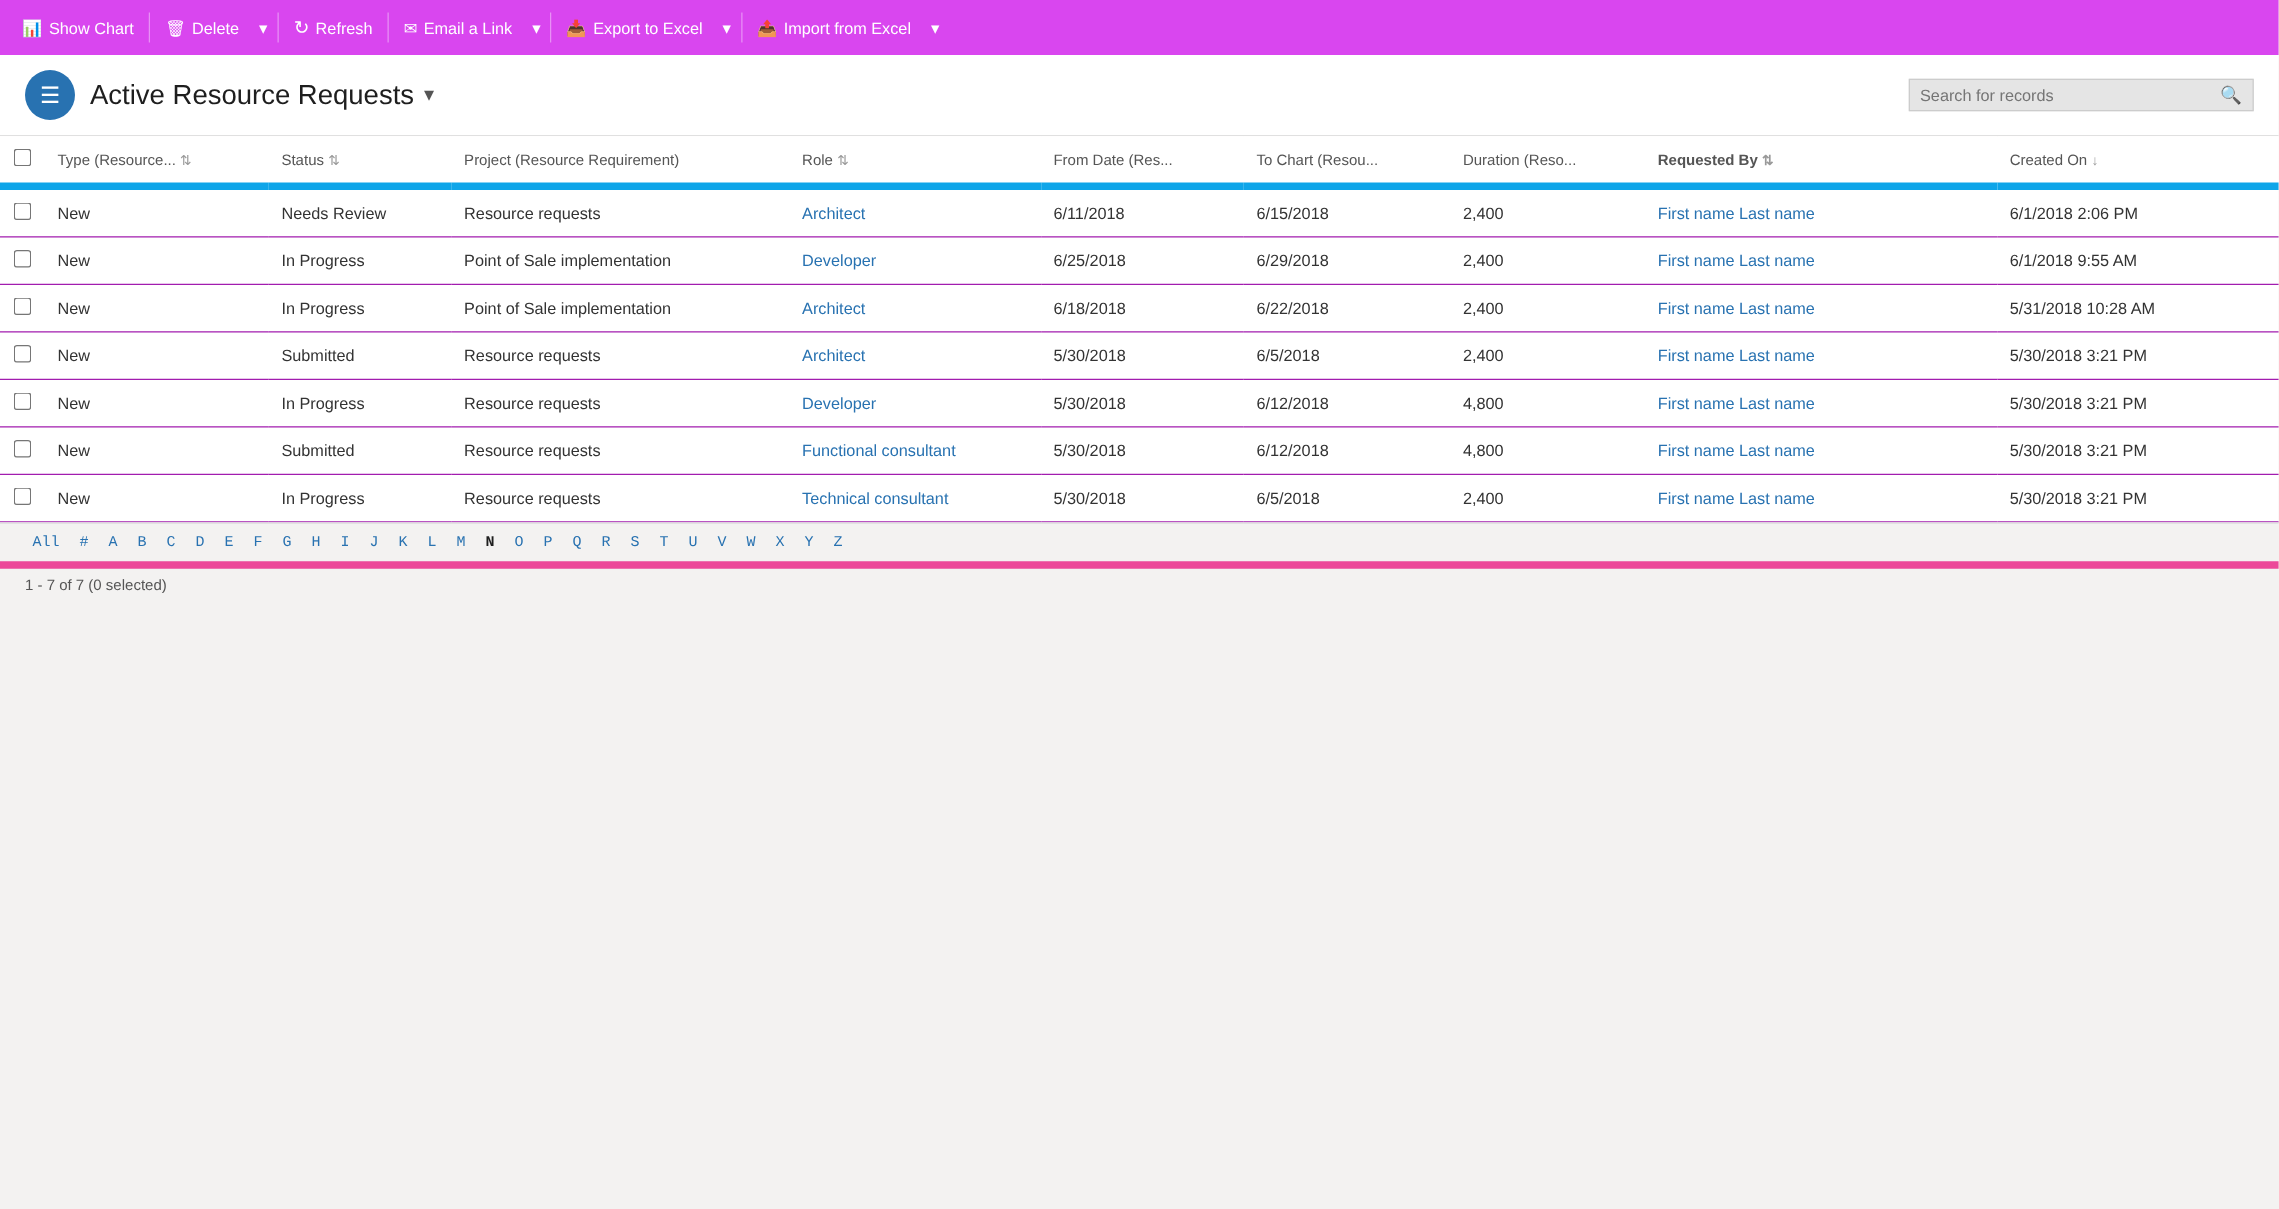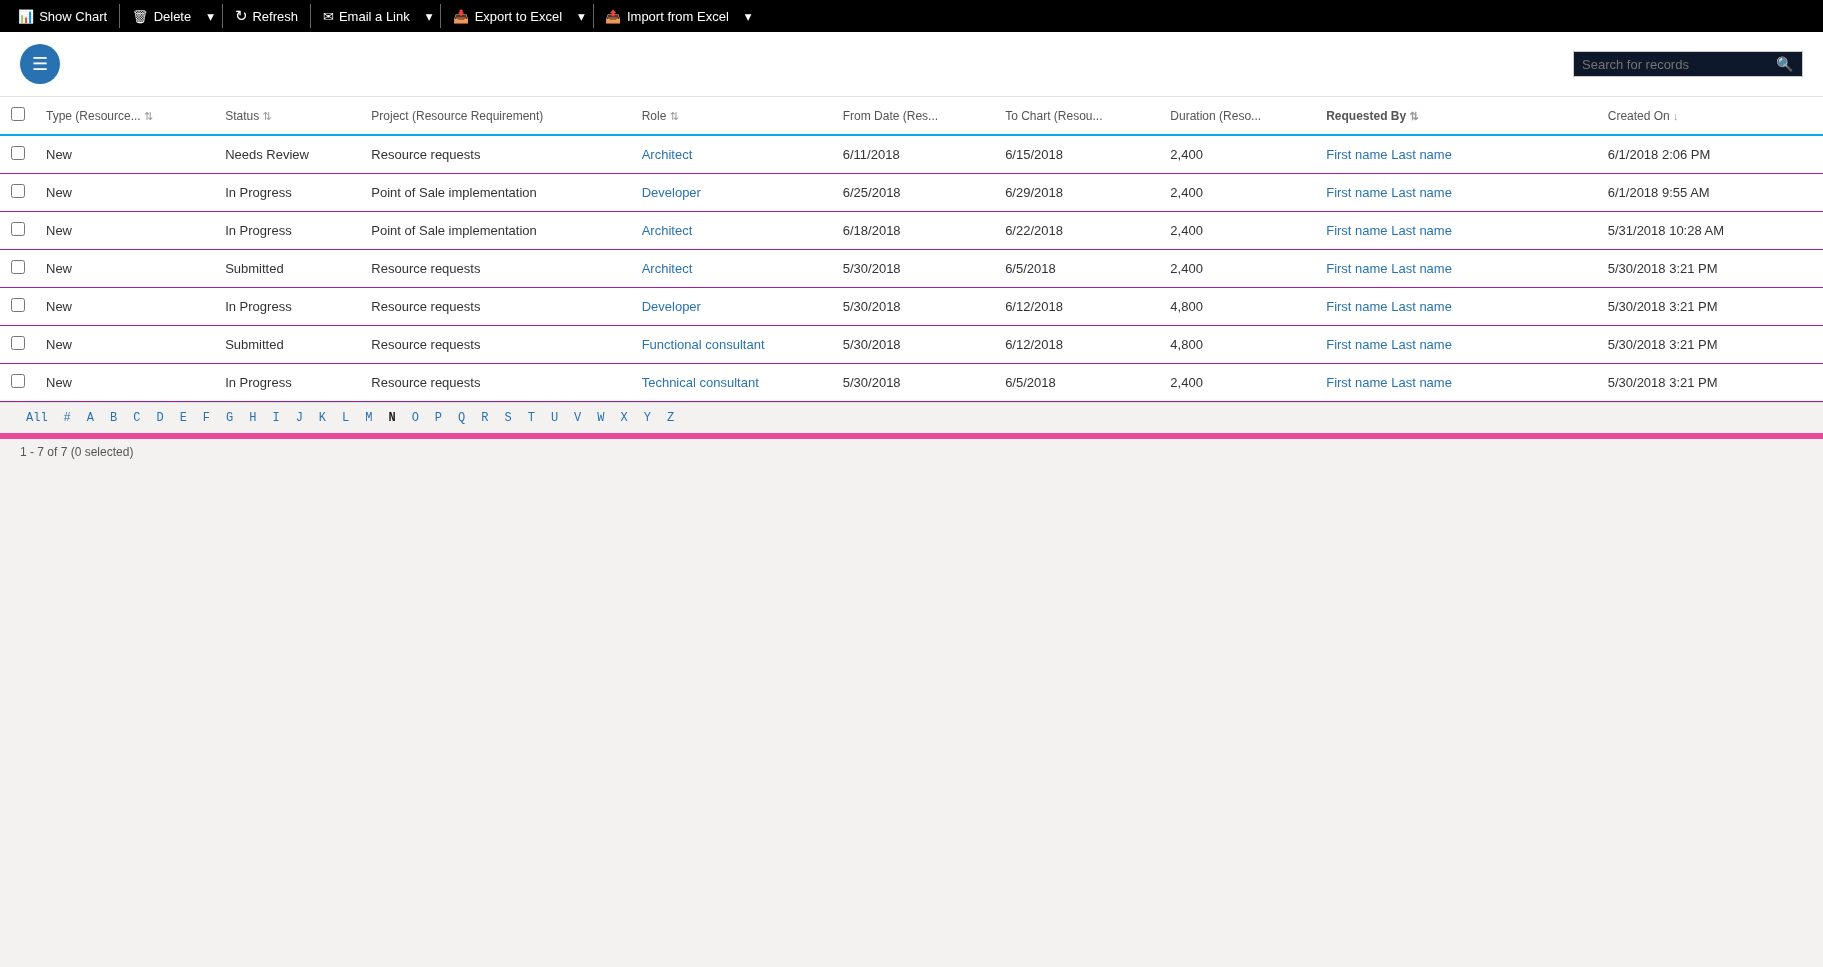--- a/index.html
+++ b/index.html
@@ -1,23 +1,23 @@
 <!DOCTYPE html>
 <html><head>
   <meta charset="utf-8">
   <style>
     * { box-sizing: border-box; margin: 0; padding: 0; }
     body { font-family: 'Segoe UI', sans-serif; font-size: 13px; background: #f3f2f1; color: #333; }
 
     
     .toolbar {
-      background: #000000;
-      display: flex;
-      align-items: center;
-      height: 32px;
+      background: #d946ef;
+      display: flex;
+      align-items: center;
+      height: 44px;
       padding: 0 8px;
       gap: 0;
     }
     .toolbar-btn {
       display: flex;
       align-items: center;
       gap: 5px;
       color: #fff;
       background: none;
       border: none;
@@ -78,23 +78,23 @@
       gap: 8px;
     }
     .header-title .chevron {
       font-size: 16px;
       color: #555;
     }
     .search-box {
       display: flex;
       align-items: center;
       border: 1px solid #ccc;
-      background: #0f172a;
+      background: #e5e5e5;
       padding: 4px 8px;
-      width: 230px;
+      width: 276px;
     }
     .search-box input {
       border: none;
       outline: none;
       font-size: 13px;
       color: #666;
       width: 100%;
       background: transparent;
     }
     .search-box .search-icon {
@@ -110,21 +110,21 @@
       padding: 0;
     }
 
     
     .data-table {
       width: 100%;
       border-collapse: collapse;
       font-size: 13px;
     }
     .data-table thead tr {
-      border-bottom: 2px solid #0ea5e9;
+      border-bottom: 6px solid #0ea5e9;
       background: #fff;
     }
     .data-table thead th {
       padding: 10px 10px;
       text-align: left;
       color: #555;
       font-weight: 500;
       white-space: nowrap;
       position: relative;
       border-right: none;
@@ -240,20 +240,24 @@
   </button>
   <button class="toolbar-dropdown">
     <span class="icon-chevron-down"></span>
   </button>
 </div>
 
 <div class="header-area">
   <div class="header-left">
     <div class="header-icon">
       <span>☰</span>
+    </div>
+    <div class="header-title">
+      <span>Active Resource Requests</span>
+      <span class="chevron">▾</span>
     </div>
   </div>
   <div class="search-box">
     <input type="text" placeholder="Search for records" style="">
     <span class="search-icon">🔍</span>
   </div>
 </div>
 
 <div class="main-content">
   <table class="data-table">

